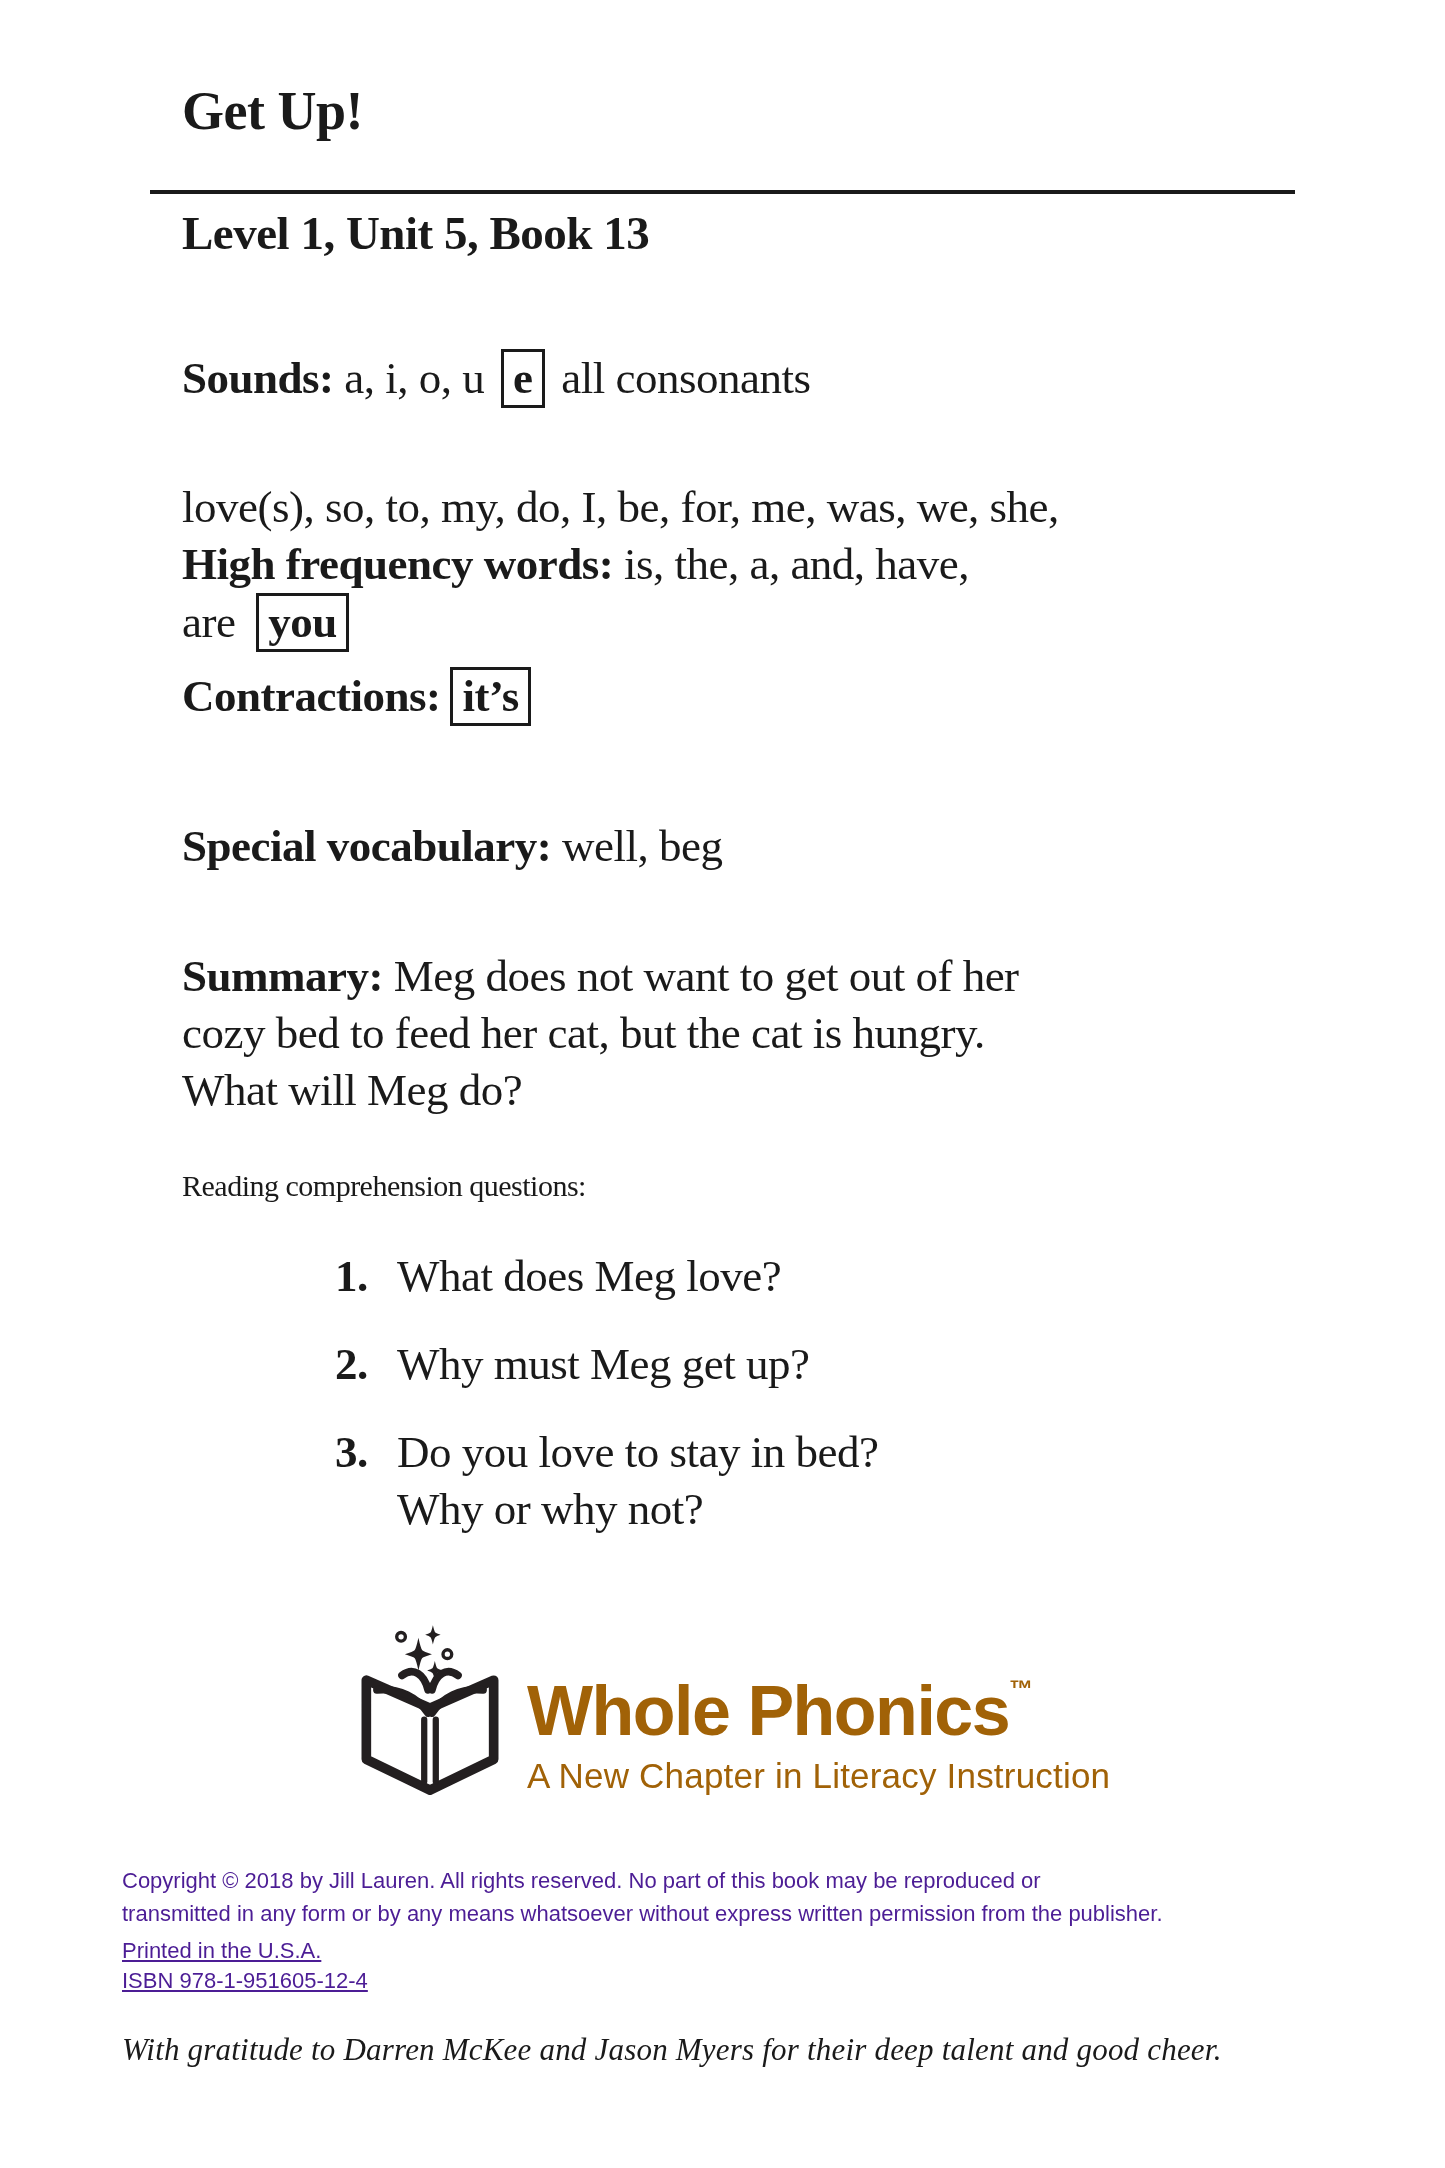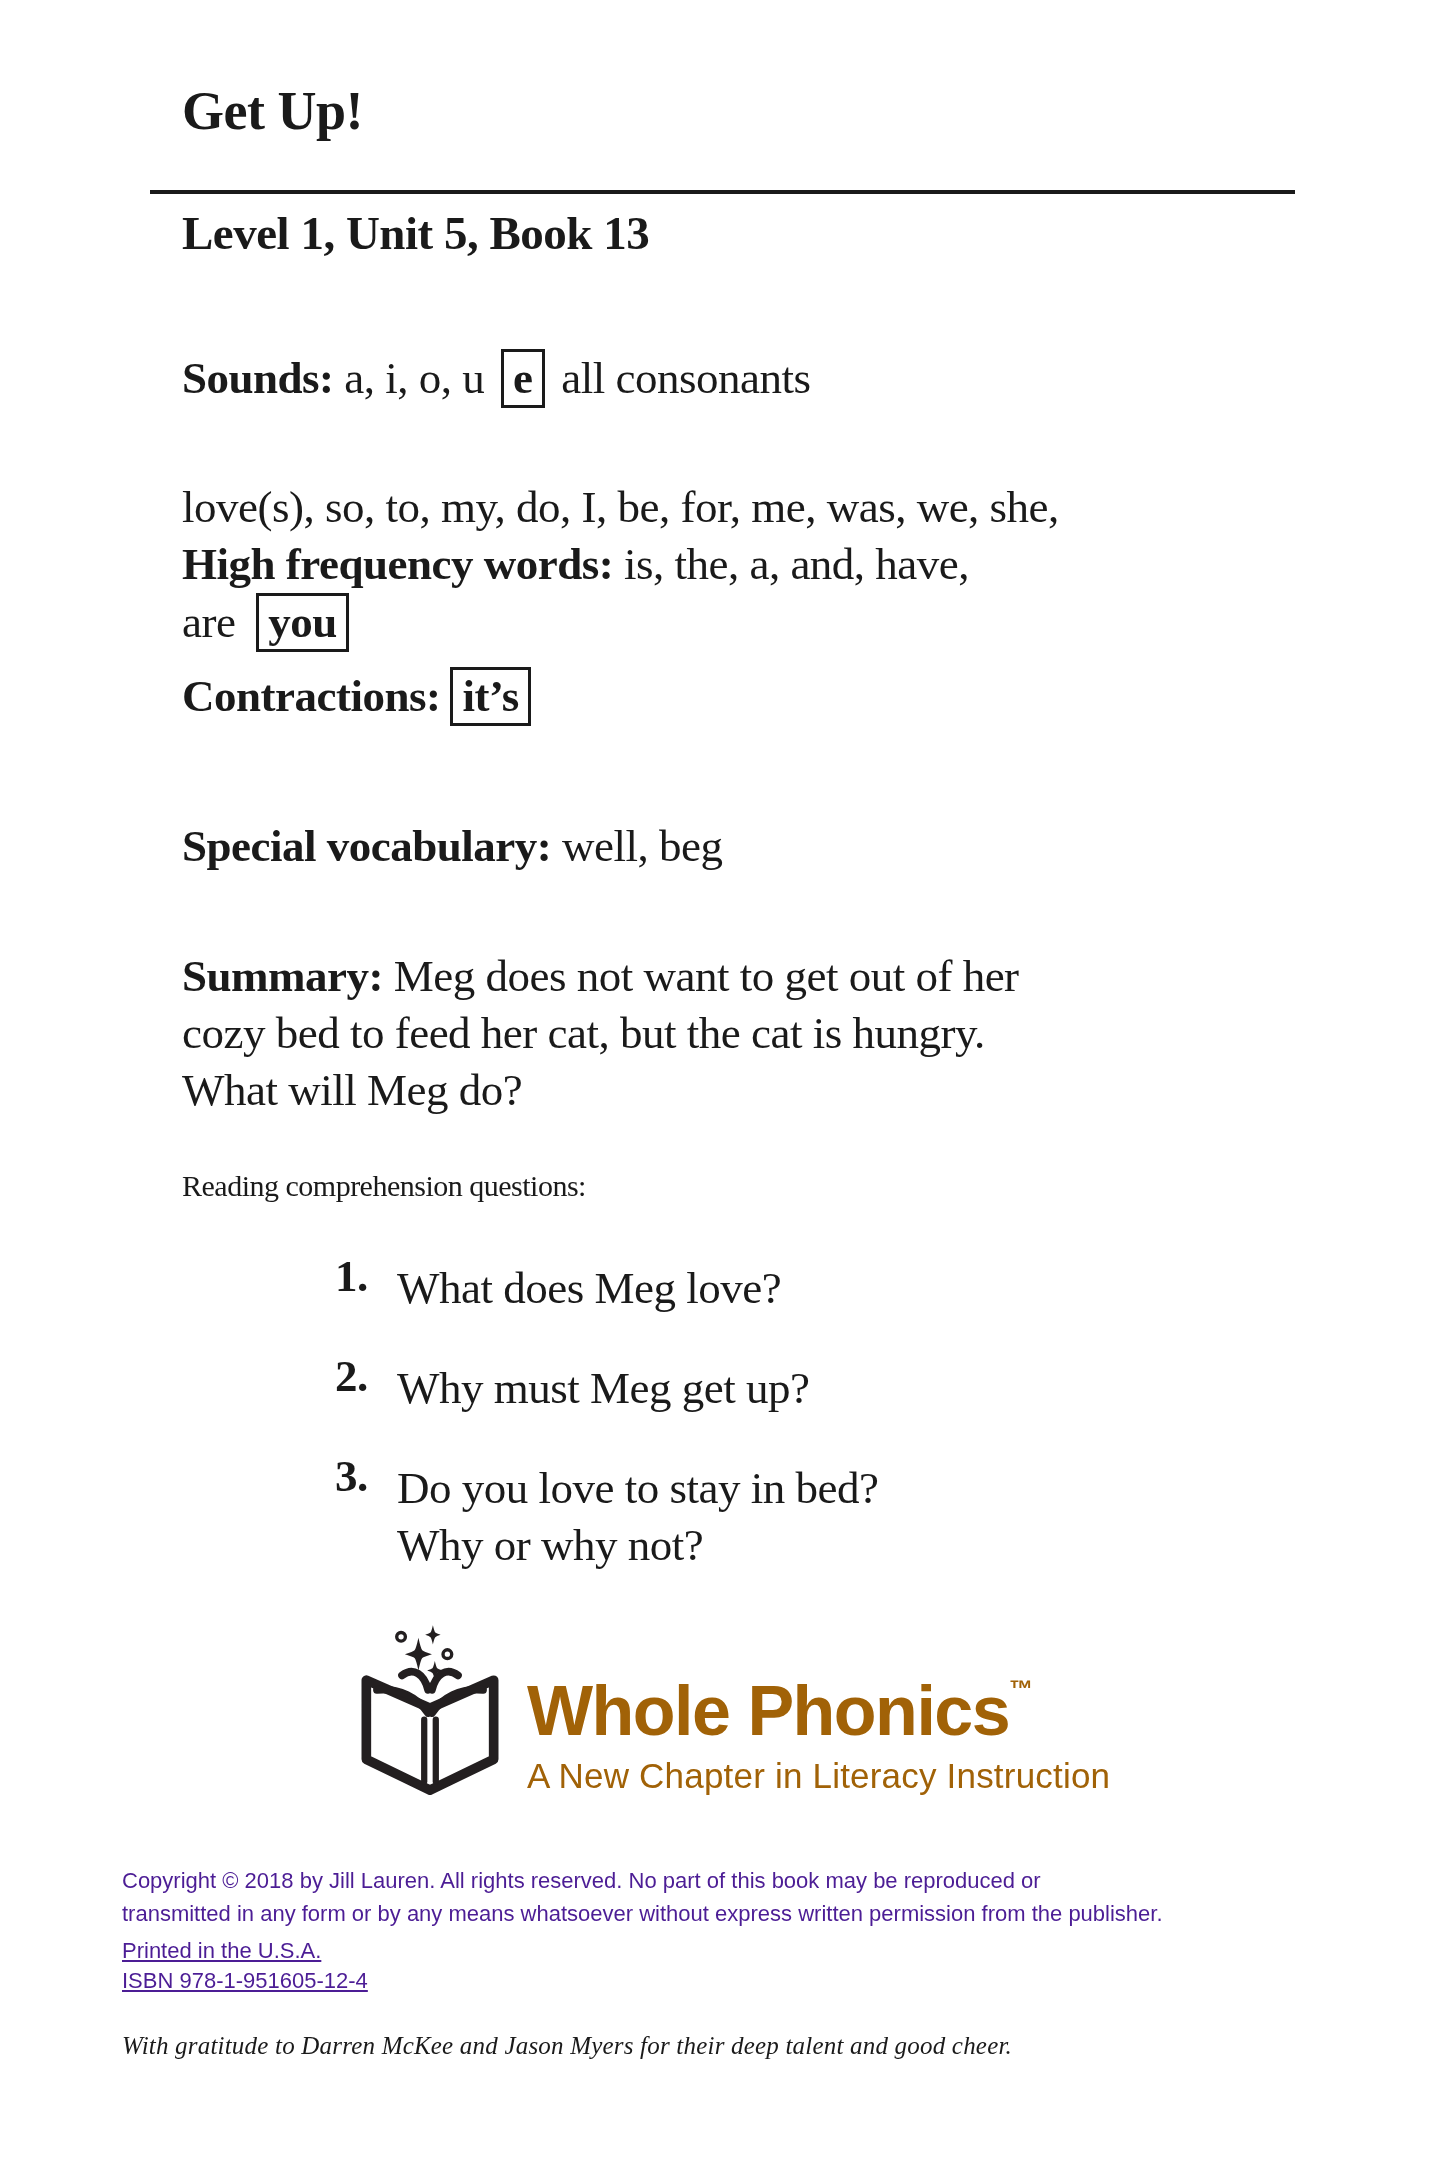--- a/index.html
+++ b/index.html
@@ -18,35 +18,35 @@
   .lbl{font-weight:bold;}
   .sounds{left:182px;top:349px;}
   .hfw{left:182px;top:479px;}
   .contractions{left:182px;top:667px;}
   .specialvocab{left:182px;top:818px;}
   .summary{left:182px;top:948px;}
   .rcq-heading{left:182px;top:1168px;font-size:30px;font-weight:normal;letter-spacing:-0.5px;line-height:1.2;}
   .questions{left:335px;top:1248px;}
   .q-row{display:flex;margin-bottom:31px;}
   .q-num{width:62px;font-weight:bold;font-size:45px;line-height:57px;letter-spacing:-0.5px;flex:0 0 62px;}
-  .q-lines{font-size:45px;line-height:57px;letter-spacing:-0.5px;margin-top:12px;}
+  .q-lines{font-size:45px;line-height:57px;letter-spacing:-0.5px;}
   .boxed{display:inline-block;border:3px solid #1a1a1a;padding:3px 9px;line-height:47px;font-weight:bold;}
   .boxed.gap{margin-left:10px;}
   .boxed.gap-sm{margin-left:6px;margin-right:6px;}
   
   .logo-icon{left:348px;top:1625px;}
   .logo-text{left:527px;top:1676px;font-family:"Liberation Sans", sans-serif;color:#a16207;}
   .logo-name{font-size:70px;font-weight:bold;letter-spacing:-1.5px;line-height:1;white-space:nowrap;}
   .logo-tm{font-size:24px;font-weight:bold;vertical-align:38px;letter-spacing:0;}
   .logo-tagline{font-size:35px;margin-top:10px;letter-spacing:0.2px;white-space:nowrap;}
   
   .sans-small{font-family:"Liberation Sans", sans-serif;font-size:22px;color:#4c1d95;}
   .copyright{left:122px;top:1864px;line-height:33px;white-space:nowrap;}
   .printing{left:122px;top:1936px;line-height:30px;white-space:nowrap;text-decoration:underline;}
-  .gratitude{left:122px;top:2032px;font-size:25px;font-style:italic;letter-spacing:0.2px;white-space:nowrap;}
+  .gratitude{left:122px;top:2032px;font-size:31px;font-style:italic;letter-spacing:0.2px;white-space:nowrap;}
 </style>
 </head>
 <body>
 
 <div class="abs title">Get Up!</div>
 <div class="abs rule"></div>
 <div class="abs subtitle">Level 1, Unit 5, Book 13</div>
 
 <div class="abs bodyline sounds">
   <span class="lbl">Sounds:</span>

